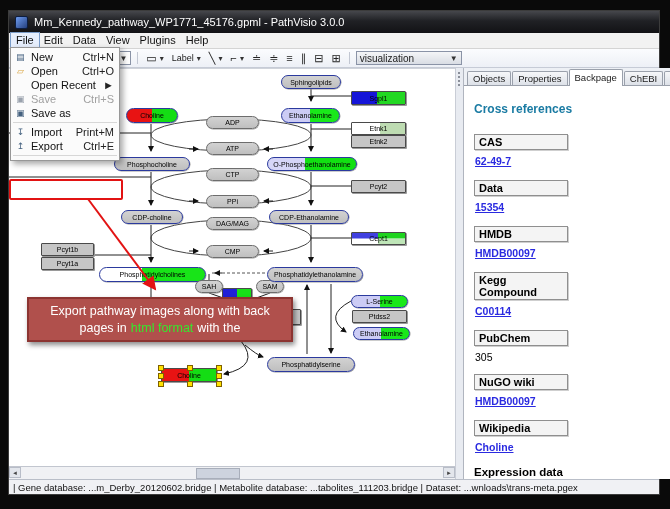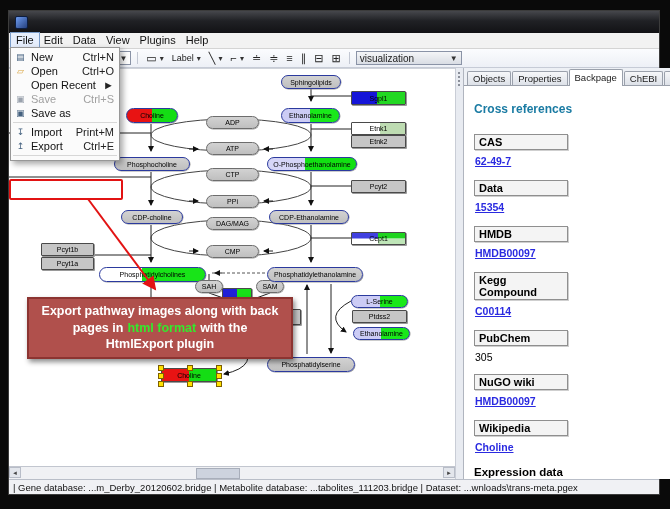--- a/index.html
+++ b/index.html
@@ -52,39 +52,40 @@
   .f-grayrect{background:#c6c6c6}
   .f-red-green{background:linear-gradient(90deg,#e81313 50%,#14dd14 50%)}
   .f-lav-green{background:linear-gradient(90deg,#ccccf5 50%,#1ae81a 50%)}
   .f-lav-green2{background:linear-gradient(90deg,#d6d6f7 42%,#12e012 42%)}
   .f-white-green{background:linear-gradient(90deg,#ffffff 40%,#18e418 40%)}
   .f-sgpl1{background:linear-gradient(90deg,#1515d8 48%,#22d822 48%)}
   .f-etnk1{background:linear-gradient(90deg,#ffffff 52%,#bedcb2 52%)}
   .f-cept1{background-image:linear-gradient(90deg,#4040e0 50%,#1ed41e 50%),linear-gradient(90deg,#ffffff 50%,#bfe6b8 50%);background-size:100% 50%,100% 50%;background-position:top,bottom;background-repeat:no-repeat}
   .f-pemt{background:linear-gradient(90deg,#2020d8 50%,#18e018 50%)}
   .handle{position:absolute;width:6px;height:6px;background:#ffe000;border:1px solid #7e6000;box-sizing:border-box;z-index:3}
-  .annotation{position:absolute;left:18px;top:228px;width:256px;padding:4px 3px;background:#b0504c;border:2px solid #8c3431;color:#fff;font-weight:bold;font-size:12.5px;text-align:center;line-height:1.32;z-index:30;box-shadow:2px 3px 5px rgba(0,0,0,.45)}
+  .annotation{position:absolute;left:18px;top:228px;width:256px;padding:4px 3px;background:#b0504c;border:2px solid #8c3431;color:#fff;font-weight:normal;font-size:12.5px;text-align:center;line-height:1.32;z-index:30;box-shadow:2px 3px 5px rgba(0,0,0,.45)}
   .green-text{color:#35e82d;margin:0 4px}
   .file-menu{position:absolute;left:10px;top:47px;width:110px;background:#fbfbfb;border:1px solid #979797;box-shadow:3px 3px 6px rgba(0,0,0,.35);z-index:40;font-size:11px;padding:2px 0;box-sizing:border-box}
   .mrow{display:flex;align-items:center;height:14px;padding:0 5px 0 2px}
   .mic{width:15px;text-align:center;font-size:9px;flex:0 0 15px}
   .mlabel{flex:1;padding-left:3px;color:#111}
   .mshort{color:#222;padding-left:6px}
   .mrow.disabled .mlabel,.mrow.disabled .mshort,.mrow.disabled .mic{color:#a0a0a0}
   .msep{height:1px;background:#d7d7d7;margin:2px 2px}
   .batch-highlight{position:absolute;left:9px;top:179px;width:110px;height:17px;border:2px solid #e21313;z-index:45;border-radius:2px}
   .overlay-svg{position:absolute;left:0;top:0;width:670px;height:509px;z-index:50;pointer-events:none}
 </style>
 </head>
 <body>
 
 <div class="window">
 
   <div class="titlebar">
     <span class="appicon"></span>
+    <span>Mm_Kennedy_pathway_WP1771_45176.gpml - PathVisio 3.0.0</span>
   </div>
 
   <div class="menubar">
       <span class="mitem active">File</span>
       <span class="mitem">Edit</span>
       <span class="mitem">Data</span>
       <span class="mitem">View</span>
       <span class="mitem">Plugins</span>
       <span class="mitem">Help</span>
     </div>
@@ -284,21 +285,20 @@
               <i class="handle" style="left: 54px; top: 4px;"></i>
               <i class="handle" style="left: -4px; top: 12px;"></i>
               <i class="handle" style="left: 25px; top: 12px;"></i>
               <i class="handle" style="left: 54px; top: 12px;"></i>
             </div>
           </div>
 
         <div class="annotation">
           <div>Export pathway images along with back</div>
           <div><span>pages in</span><span class="green-text">html format</span><span>with the</span></div>
-          <div>HtmlExport plugin</div>
         </div>
       </div>
 
       <div class="hscroll">
         <span class="sbtn left">◄</span>
         <span class="sthumb"></span>
         <span class="sbtn right">►</span>
       </div>
     </div>
 

